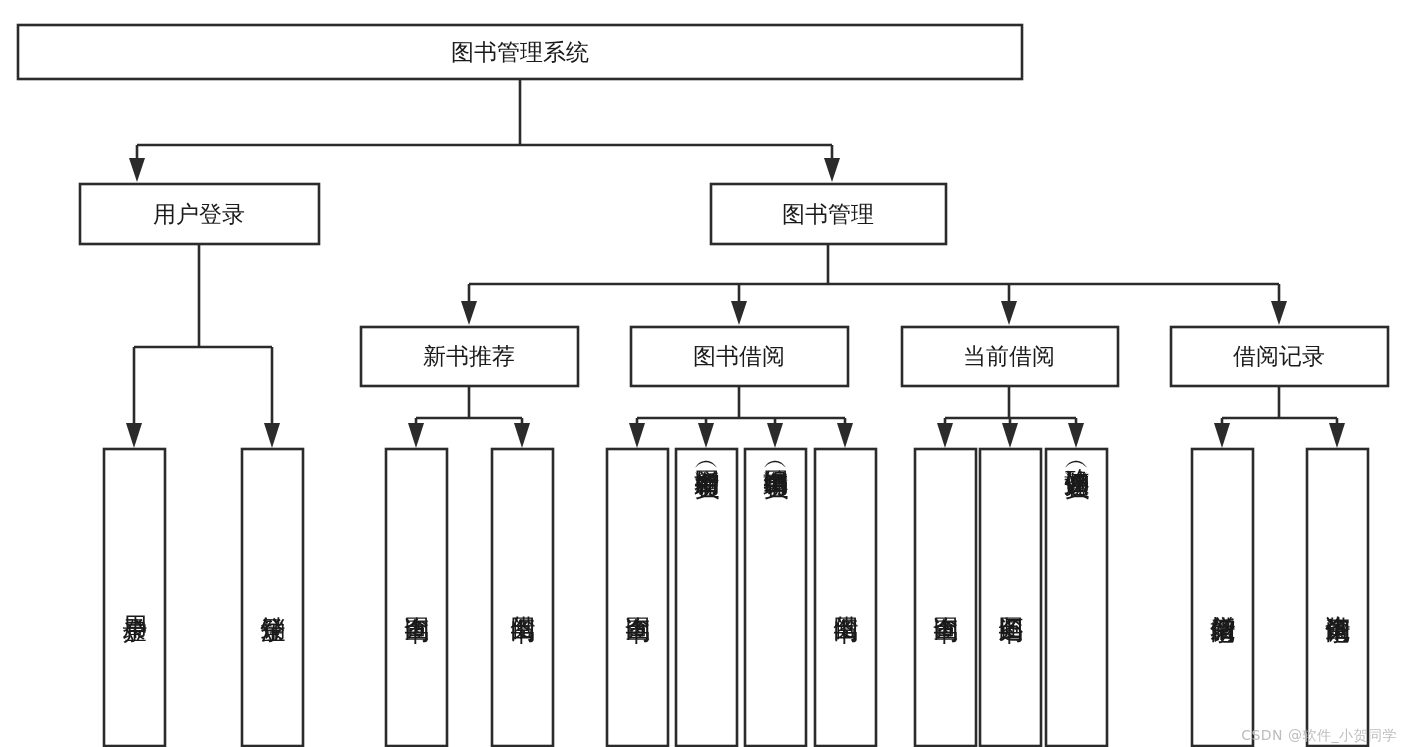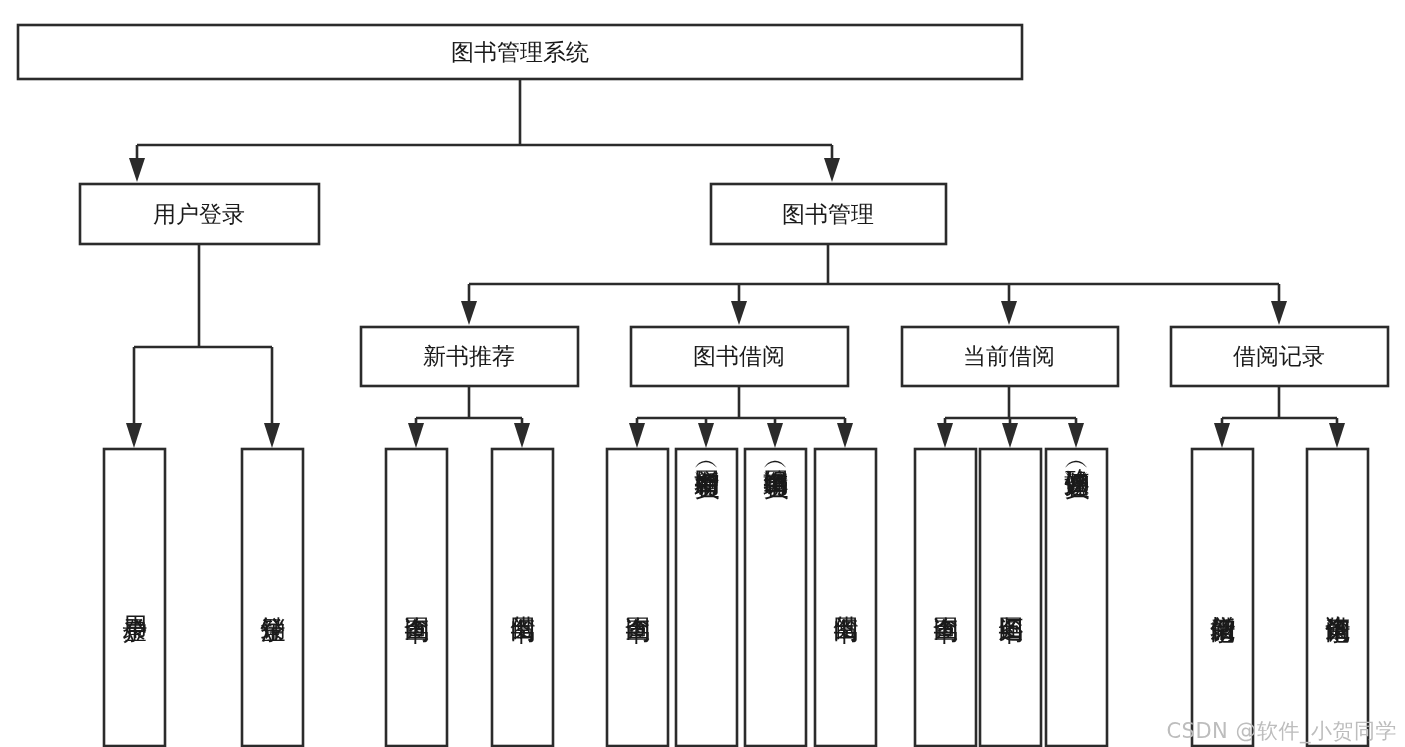--- a/index.html
+++ b/index.html
@@ -68,21 +68,21 @@
     letter-spacing: 1px;
     color: #1a1a1a;
     white-space: nowrap;
     text-align: center;
   }
   .watermark {
     position: absolute;
     right: 8px;
     bottom: 14px;
     font-family: "DejaVu Sans", "Liberation Sans", sans-serif;
-    font-size: 21px;
+    font-size: 14px;
     color: #bdbdbd;
     letter-spacing: 0.5px;
     white-space: nowrap;
   }
 </style>
 </head>
 <body>
 
 <div id="diagram-root">
 

